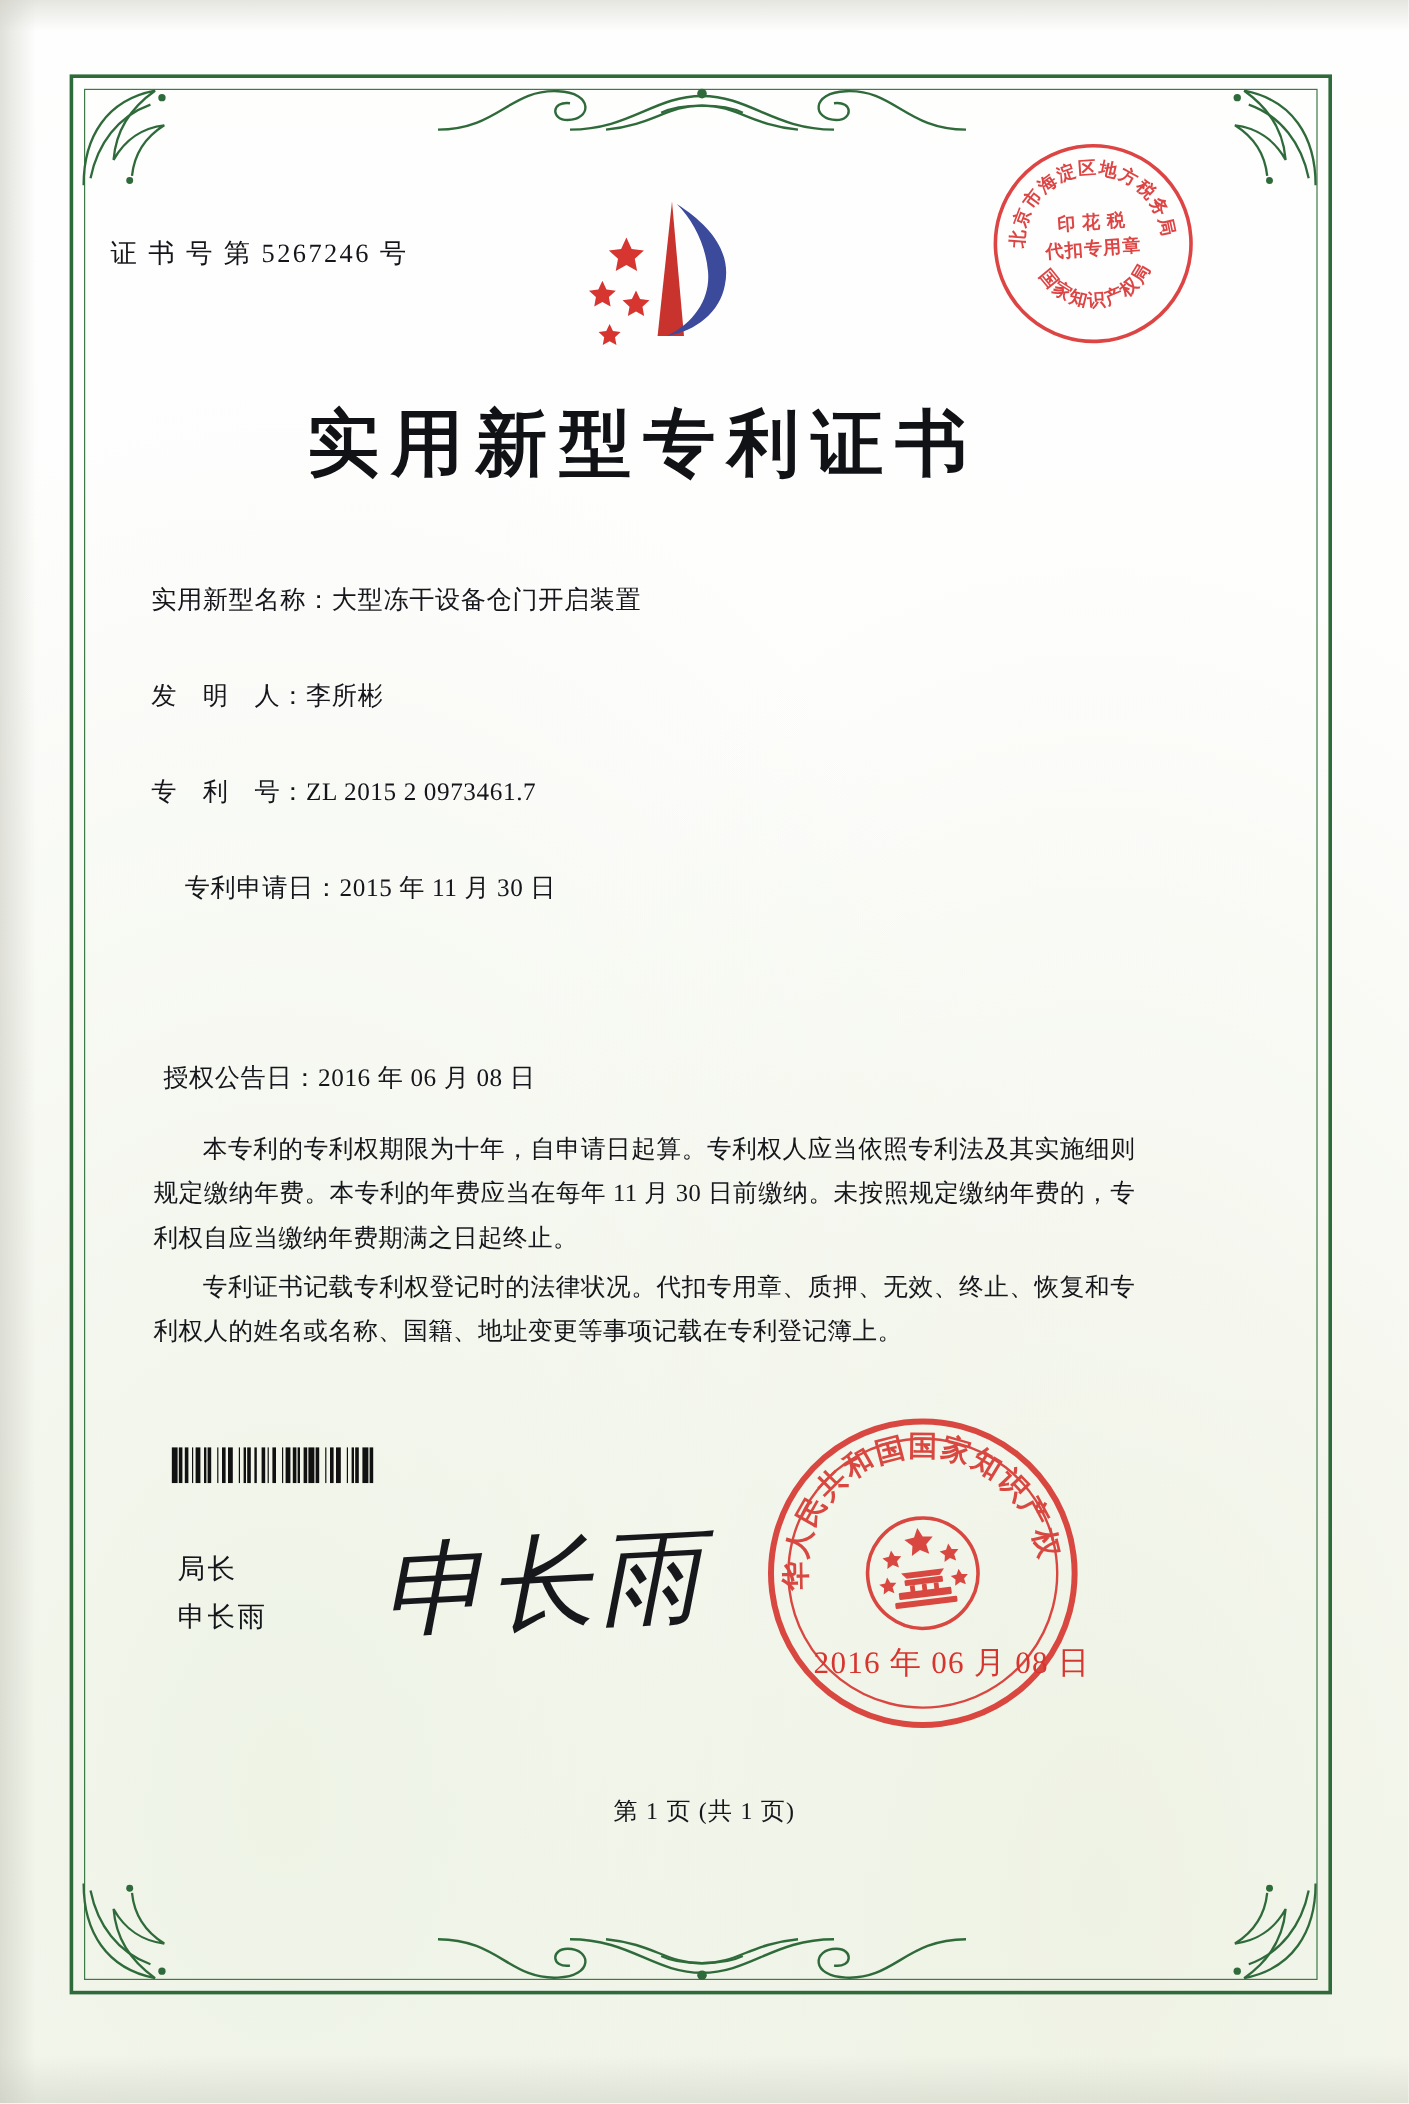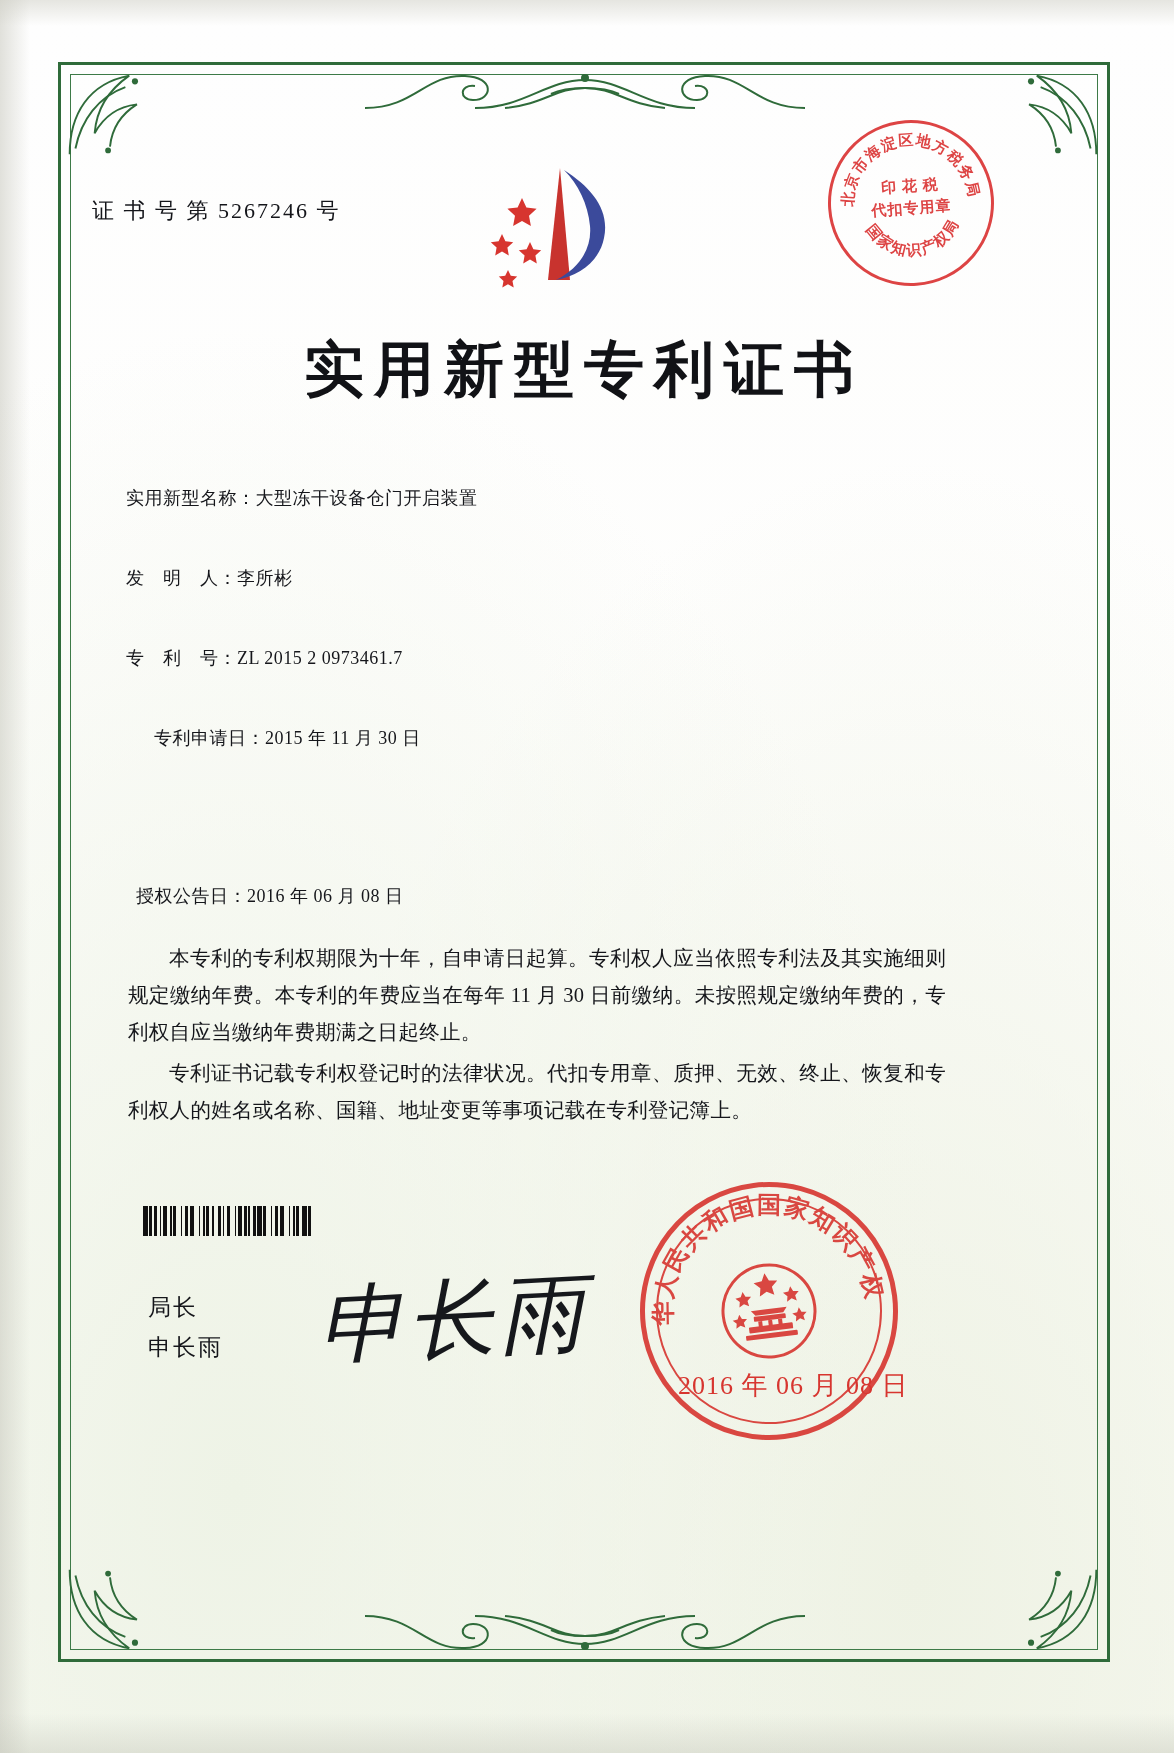--- a/index.html
+++ b/index.html
@@ -119,28 +119,27 @@
     position: absolute;
     left: 0;
     top: 330px;
     width: 1072px;
     text-align: center;
     font-size: 60px;
     font-weight: bold;
     letter-spacing: 10px;
     color: #111216;
     font-family: "DejaVu Serif", "Liberation Serif", serif;
-    padding-left: 48px;
   }
 
   
   .field {
     position: absolute;
     left: 126px;
-    font-size: 18px;
+    font-size: 21px;
     color: #15161b;
     white-space: nowrap;
     letter-spacing: .5px;
     text-decoration: underline;
   }
   .field .lbl { display: inline-block; }
   .field .val { display: inline-block; }
   .f1 { top: 486px; }
   .f2 { top: 566px; }
   .f3 { top: 646px; }
@@ -491,17 +490,18 @@
           <rect x="50" y="61" width="4" height="6"></rect>
           <rect x="60" y="61" width="4" height="6"></rect>
           <rect x="26" y="74" width="52" height="5" rx="1"></rect>
           <path d="M34 50 h36 l-4 5 h-28 Z"></path>
         </g>
       </svg>
     </div>
   </div>
   <div class="seal-date">2016 年 06 月 08 日</div>
 
+  <div class="footer">第 1 页 (共 1 页)</div>
 
   <div class="scan-shadow-l"></div>
   <div class="scan-shadow-t"></div>
   <div class="scan-shadow-b"></div>
 </div>
 
 </body></html>

